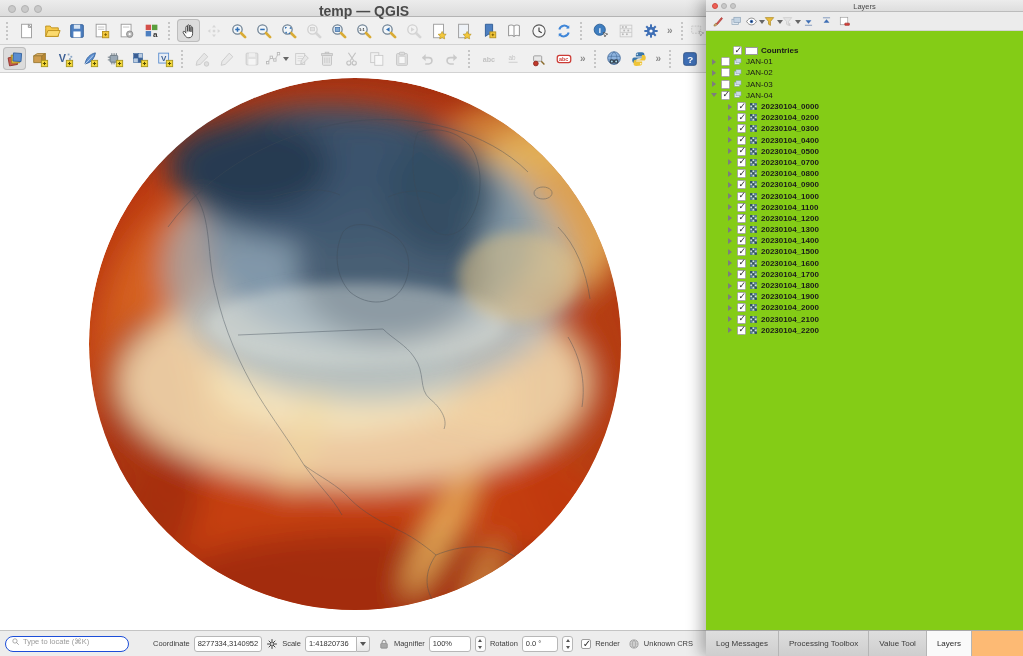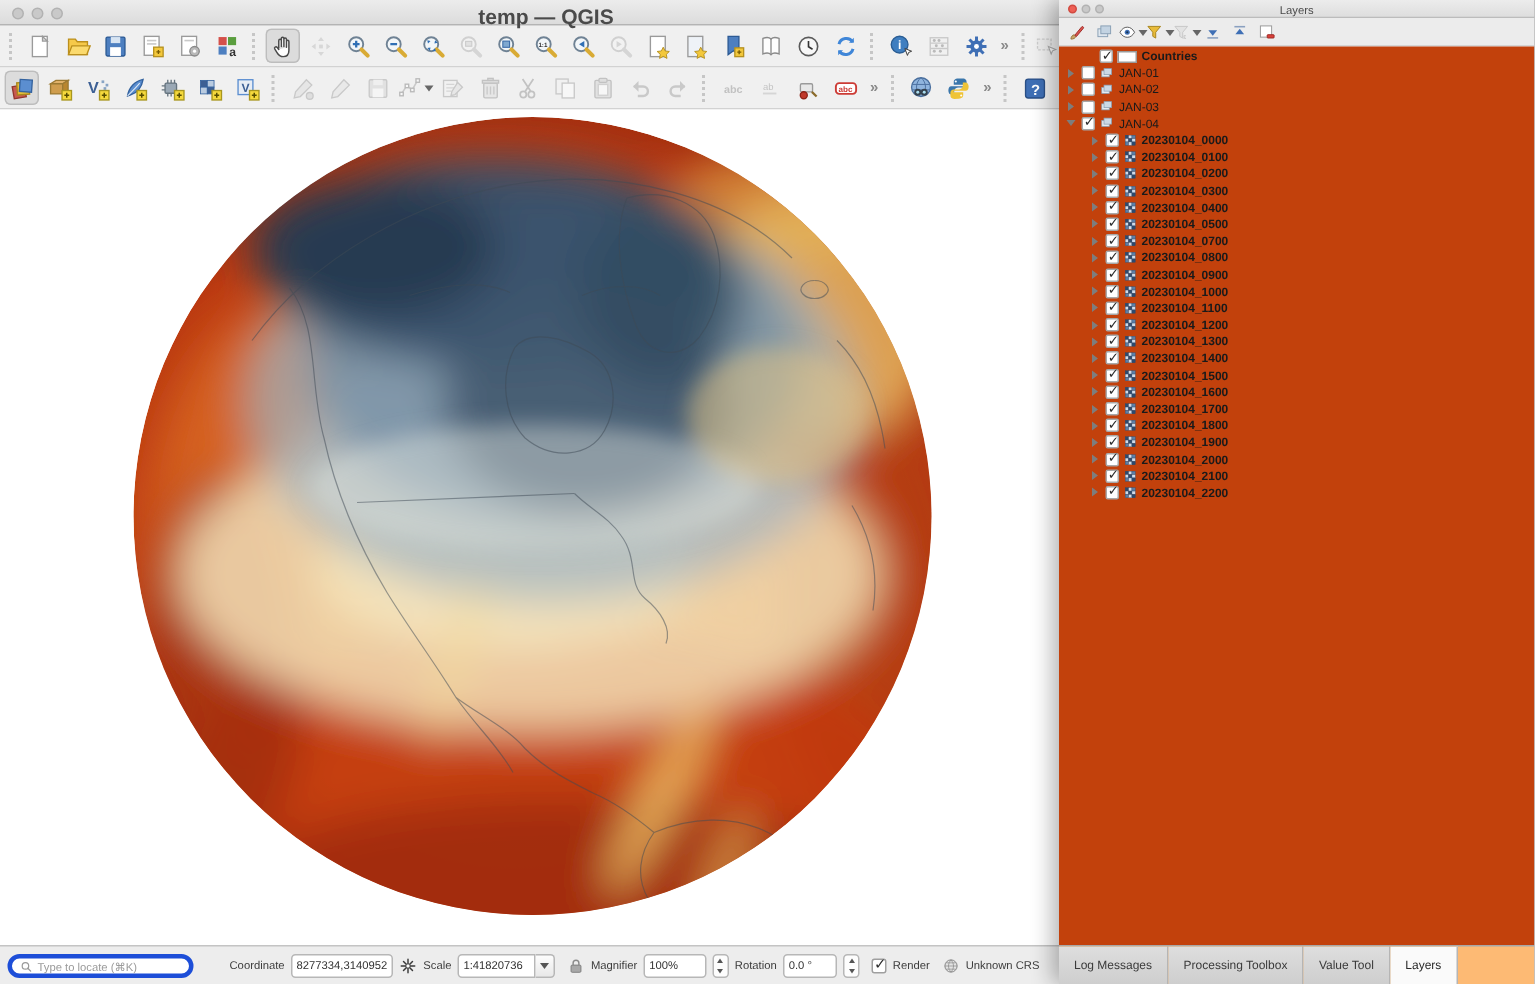--- a/index.html
+++ b/index.html
@@ -27,42 +27,42 @@
   .ovf{color:#8a8a8a;font-size:10px;font-weight:bold;margin:0 3px;flex:0 0 auto;}
   .caret{width:0;height:0;border:3px solid transparent;border-top:4px solid #666;margin-left:1px;margin-top:4px;}
 
   #canvas{position:absolute;left:0;top:73px;right:0;bottom:26px;background:#fff;overflow:hidden;}
   #globe{position:absolute;left:88px;top:4px;width:534px;height:534px;}
 
   
   #statusbar{position:absolute;left:0;bottom:0;width:728px;height:26px;background:#ededed;border-top:1px solid #c4c4c4;display:flex;align-items:center;font-size:7.5px;color:#3c3c3c;padding:0 5px;gap:4px;overflow:hidden;}
   .sic{display:inline-flex;flex:0 0 auto;}
   .sic svg{width:12px;height:12px;}
-  .locbox{display:flex;align-items:flex-end;gap:3px;width:124px;height:16px;border:3px solid #1d4ed8;border-radius:8px;background:#fff;padding:0 5px;color:#9a9a9a;flex:0 0 auto;}
+  .locbox{display:flex;align-items:flex-start;gap:3px;width:124px;height:16px;border:1px solid #1d4ed8;border-radius:8px;background:#fff;padding:0 5px;color:#9a9a9a;flex:0 0 auto;}
   .locbox svg{width:9px;height:9px;}
   .slabel{flex:0 0 auto;}
   .sinput{height:16px;border:1px solid #b7b7b7;border-radius:3px;background:#fff;padding:0 3px;font-size:7.5px;color:#333;font-family:"Liberation Sans","DejaVu Sans",sans-serif;}
   .combo{display:flex;align-items:center;flex:0 0 auto;}
   .ddbtn{width:13px;height:16px;border:1px solid #b7b7b7;border-left:none;border-radius:0 3px 3px 0;background:linear-gradient(#fdfdfd,#e8e8e8);display:flex;align-items:center;justify-content:center;}
   .ddbtn::after{content:"";border:3px solid transparent;border-top:4px solid #555;margin-top:3px;}
   .step{width:11px;height:16px;display:flex;flex-direction:column;border:1px solid #b7b7b7;border-radius:3px;overflow:hidden;background:#fdfdfd;flex:0 0 auto;}
   .step span{flex:1;display:flex;align-items:center;justify-content:center;}
   .step .up::after{content:"";border:2.5px solid transparent;border-bottom:3.5px solid #555;margin-bottom:2px;}
   .step .dn::after{content:"";border:2.5px solid transparent;border-top:3.5px solid #555;margin-top:2px;}
   .cbx{width:10px;height:10px;border:1px solid #9f9f9f;border-radius:2px;background:#fff;position:relative;flex:0 0 auto;}
   .cbx.on::after{content:"✓";position:absolute;left:0.5px;top:-2px;font-size:10px;font-weight:bold;color:#2d2d2d;}
 
   
   #panel{position:absolute;left:706px;top:0;width:317px;height:656px;background:#fff;box-shadow:-5px 0 14px rgba(0,0,0,.30);display:flex;flex-direction:column;}
   .ptitle{position:relative;height:12px;background:linear-gradient(#ececec,#dedede);border-bottom:1px solid #bcbcbc;flex:0 0 auto;}
   .ptitle .ttl{position:absolute;left:0;right:0;top:2px;text-align:center;font-size:7.5px;color:#4a4a4a;}
   .ptb{height:19px;background:#ececec;border-bottom:1px solid #d4d4d4;display:flex;align-items:center;padding:0 4px;gap:1px;flex:0 0 auto;}
   .ptb .tbi{width:17px;height:17px;}
   .ptb .tbi svg{width:13px;height:13px;}
-  .ptree{flex:1;background:#c2410c;overflow:hidden;padding-top:1px;}
+  .ptree{flex:1;background:#84cc16;overflow:hidden;padding-top:14px;}
   .trow{display:flex;align-items:center;height:11.2px;font-size:8px;color:#1a1a1a;gap:3px;}
   .trow .b{font-weight:bold;}
   .arr{width:7px;height:8px;position:relative;flex:0 0 auto;}
   .arr.r::after{content:"";position:absolute;left:1px;top:1px;border-left:4px solid #7d7d7d;border-top:3px solid transparent;border-bottom:3px solid transparent;}
   .arr.d::after{content:"";position:absolute;left:0;top:2px;border-top:4px solid #7d7d7d;border-left:3px solid transparent;border-right:3px solid transparent;}
   .tcb{width:9px;height:9px;border:1px solid #a8a8a8;border-radius:1.5px;background:#fff;position:relative;flex:0 0 auto;}
   .tcb.on::after{content:"✓";position:absolute;left:0.5px;top:-2.5px;font-size:9px;font-weight:bold;color:#2d2d2d;}
   .tpatch{width:13px;height:8px;background:#fff;border:1px solid #9a9a9a;flex:0 0 auto;}
   .gicon svg{width:10px;height:10px;display:block;}
   .ricon svg{width:9px;height:9px;display:block;}
@@ -900,40 +900,20 @@
                 <rect x="12.5" y="2.5" width="5" height="5" fill="#5b7fa6"></rect>
                 <rect x="2.5" y="7.5" width="5" height="5" fill="#cfdcea"></rect>
                 <rect x="7.5" y="7.5" width="5" height="5" fill="#2c4a6e"></rect>
                 <rect x="12.5" y="7.5" width="5" height="5" fill="#cfdcea"></rect>
                 <rect x="2.5" y="12.5" width="5" height="5" fill="#5b7fa6"></rect>
                 <rect x="7.5" y="12.5" width="5" height="5" fill="#cfdcea"></rect>
                 <rect x="12.5" y="12.5" width="5" height="5" fill="#2c4a6e"></rect>
               </g>
             </svg>
           </span>
-          <span class="b">20230104_0100</span>
-        </div>
-        <div class="trow" style="padding-left: 21px;">
-          <span class="arr r"></span>
-          <span class="tcb on"></span>
-          <span class="ricon">
-            <svg viewBox="0 0 20 20">
-              <g stroke="#2c4a6e" stroke-width=".5">
-                <rect x="2.5" y="2.5" width="5" height="5" fill="#2c4a6e"></rect>
-                <rect x="7.5" y="2.5" width="5" height="5" fill="#cfdcea"></rect>
-                <rect x="12.5" y="2.5" width="5" height="5" fill="#5b7fa6"></rect>
-                <rect x="2.5" y="7.5" width="5" height="5" fill="#cfdcea"></rect>
-                <rect x="7.5" y="7.5" width="5" height="5" fill="#2c4a6e"></rect>
-                <rect x="12.5" y="7.5" width="5" height="5" fill="#cfdcea"></rect>
-                <rect x="2.5" y="12.5" width="5" height="5" fill="#5b7fa6"></rect>
-                <rect x="7.5" y="12.5" width="5" height="5" fill="#cfdcea"></rect>
-                <rect x="12.5" y="12.5" width="5" height="5" fill="#2c4a6e"></rect>
-              </g>
-            </svg>
-          </span>
           <span class="b">20230104_0200</span>
         </div>
         <div class="trow" style="padding-left: 21px;">
           <span class="arr r"></span>
           <span class="tcb on"></span>
           <span class="ricon">
             <svg viewBox="0 0 20 20">
               <g stroke="#2c4a6e" stroke-width=".5">
                 <rect x="2.5" y="2.5" width="5" height="5" fill="#2c4a6e"></rect>
                 <rect x="7.5" y="2.5" width="5" height="5" fill="#cfdcea"></rect>

